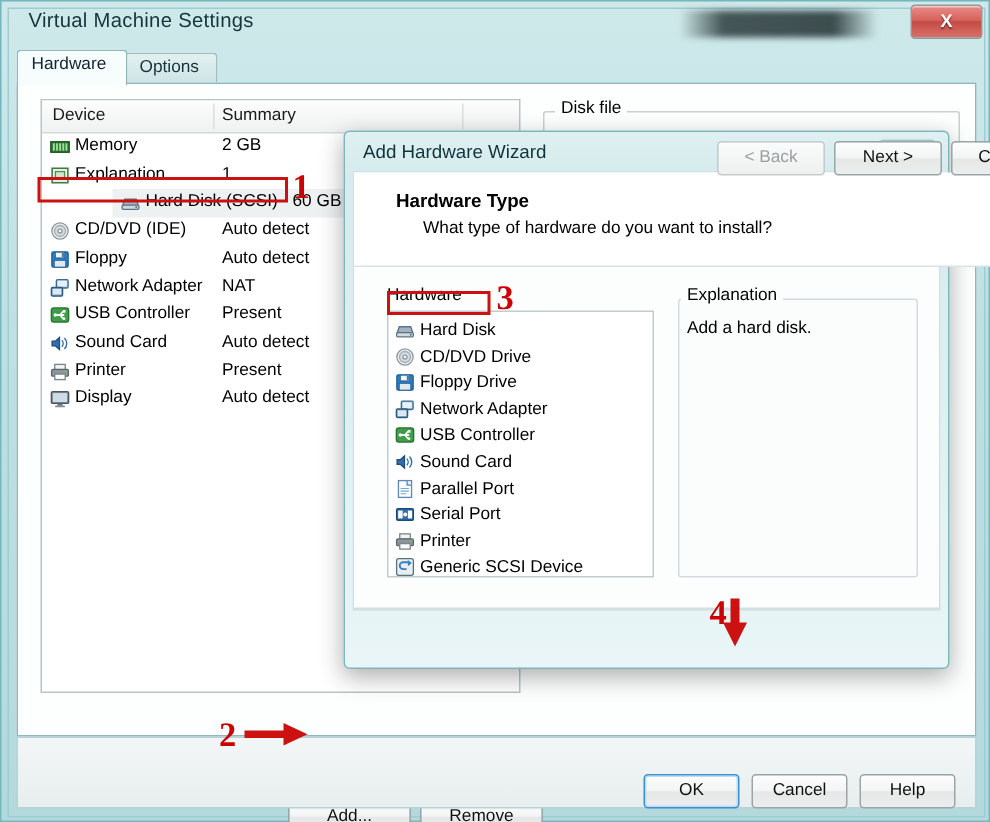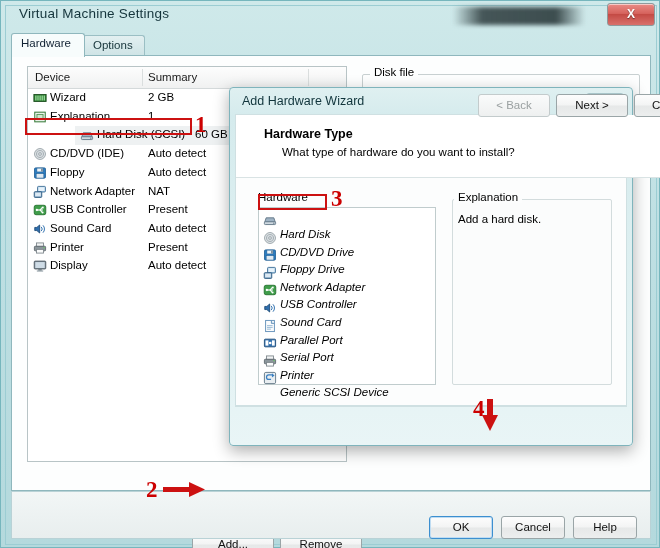--- a/index.html
+++ b/index.html
@@ -162,21 +162,21 @@
   #wiz-h1{position:absolute;left:28px;top:12px;font-size:12.5px;font-weight:bold;}
   #wiz-h2{position:absolute;left:46px;top:31px;font-size:11.5px;}
   
   #hw-label{position:absolute;left:22px;top:76px;font-size:11.5px;}
   #hw-list{
     position:absolute;left:22px;top:92px;width:178px;height:178px;
     box-sizing:border-box;border:1px solid #c0cccd;background:#fff;
   }
   .hw-row{position:absolute;left:0;width:176px;height:17.5px;font-size:11.5px;}
   .hw-ico{position:absolute;left:4px;top:2px;width:14px;height:14px;}
-  .hw-name{position:absolute;left:21px;top:17px;font-style:italic;}
+  .hw-name{position:absolute;left:21px;top:3px;}
   #exp-group{position:absolute;left:216px;top:76px;width:160px;height:194px;}
   #exp-group .gb{position:absolute;left:0;top:8px;width:160px;height:186px;
      box-sizing:border-box;border:1px solid #d3dcdd;border-radius:2px;background:#fbfcfc;}
   #exp-group .glabel{position:absolute;left:2px;top:0;background:#fcfdfd;padding:0 4px;font-size:11.5px;}
   #exp-text{position:absolute;left:6px;top:22px;width:150px;font-size:11.5px;}
   #wiz-foot{
     position:absolute;left:5px;top:318px;width:392px;height:36px;
     box-sizing:border-box;border-top:1px solid #cfe0e2;
   }
   #wiz-back{position:absolute;left:248px;top:6px;width:72px;height:23px;line-height:21px;}
@@ -224,21 +224,21 @@
       <div id="dev-rows">
           <div class="dev-row" style="top: 22px;">
             <span class="dev-icon"><svg width="14" height="14" viewBox="0 0 16 16">
                 <rect x="1" y="4" width="14" height="8" fill="#2f7d32" stroke="#1b4d1d"></rect>
                 <rect x="2.6" y="5.2" width="1.4" height="5.6" fill="#9fe0a2"></rect>
                 <rect x="5" y="5.2" width="1.4" height="5.6" fill="#9fe0a2"></rect>
                 <rect x="7.4" y="5.2" width="1.4" height="5.6" fill="#9fe0a2"></rect>
                 <rect x="9.8" y="5.2" width="1.4" height="5.6" fill="#9fe0a2"></rect>
                 <rect x="12.2" y="5.2" width="1.4" height="5.6" fill="#9fe0a2"></rect>
               </svg></span>
-            <span class="dev-name">Wizard</span>
+            <span class="dev-name">Memory</span>
             <span class="dev-sum">2 GB</span>
           </div>
           <div class="dev-row" style="top: 40.7px;">
             <span class="dev-icon"><svg width="14" height="14" viewBox="0 0 16 16">
                 <rect x="2" y="2.5" width="12" height="11" fill="#f4f7f4" stroke="#3a7d3c" stroke-width="1.2"></rect>
                 <rect x="4.5" y="5" width="7" height="6" fill="#cfe7cf" stroke="#4d8f4f"></rect>
               </svg></span>
             <span class="dev-name">Explanation</span>
             <span class="dev-sum">1</span>
           </div>

